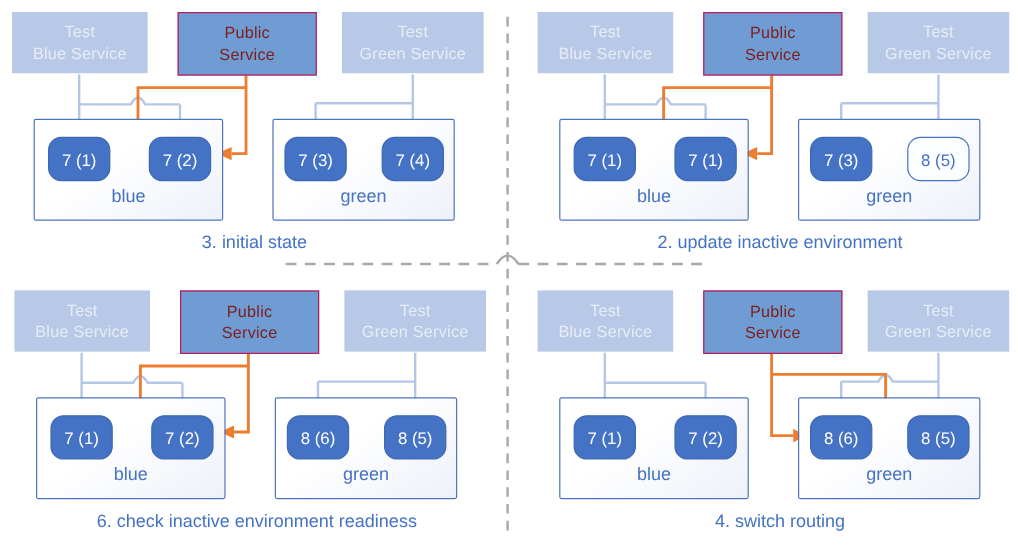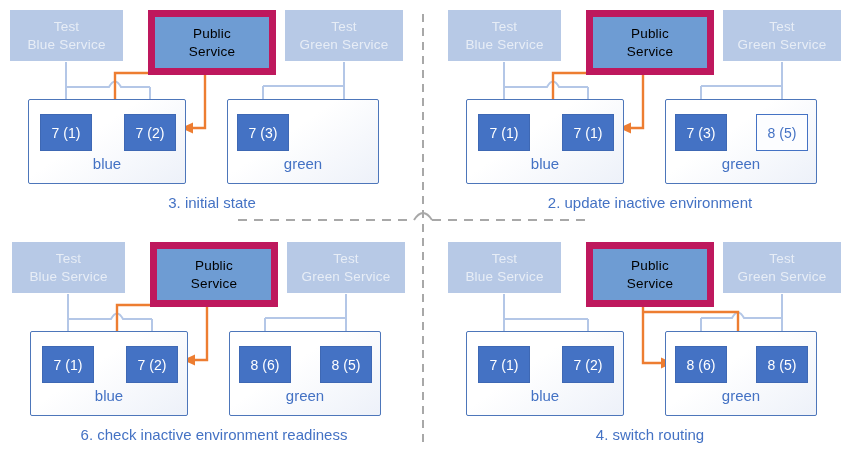--- a/index.html
+++ b/index.html
@@ -11,30 +11,30 @@
   }
   .panel{position:absolute;width:424px;height:228px;}
   .panel-content{position:absolute;width:424px;height:228px;text-decoration:underline;}
   .connectors{position:absolute;left:0;top:0;width:424px;height:228px;}
   .svc{
     position:absolute;height:51px;top:10px;
     display:flex;flex-direction:column;align-items:center;justify-content:center;
     font-size:13.5px;line-height:1.32;letter-spacing:.2px;text-align:center;
   }
   .svc.light{background:var(--service_light_blue,#b7c9e6);color:#e7edf6;}
-  .svc.primary{background:var(--service_medium_blue,#6e9cd3);color:#000000;border:7px solid #be185d;align-items:center;}
+  .svc.primary{background:var(--service_medium_blue,#6e9cd3);color:#7f1d1d;border:1px solid #be185d;align-items:center;}
   .env{
     position:absolute;top:99px;height:85px;box-sizing:border-box;
     border:1.4px solid #4d76ba;border-radius:2px;
     background:linear-gradient(145deg,#ffffff 40%,#edf1f9);
   }
   .env-label{position:absolute;top:155px;text-align:center;color:var(--caption_blue,#4472c4);font-size:15px;}
   .pod{
     position:absolute;top:114px;width:52px;height:37px;box-sizing:border-box;
-    display:flex;align-items:center;justify-content:center;font-size:14px;
+    display:flex;align-items:center;justify-content:center;font-size:14px;border-radius:11px;
   }
   .pod.filled{background:var(--pod_blue,#4472c4);color:#ffffff;border:1px solid #3e68b4;}
   .pod.outlined{background:#fcfdff;color:var(--pod_blue,#4472c4);border:1.4px solid var(--pod_blue,#4472c4);}
   .caption{position:absolute;left:0;top:194px;width:424px;text-align:center;color:var(--caption_blue,#4472c4);font-size:15px;}
   .divider{position:absolute;left:0;top:0;pointer-events:none;}
   .divider path{stroke:var(--divider_gray,#a8a8a8);stroke-width:2;fill:none;}
 </style>
 </head>
 <body>
 
@@ -79,20 +79,23 @@
             <span>7 (1)</span>
           </div>
           <div class="pod filled" style="left:124px">
             <span>7 (2)</span>
           </div>
           <div class="env-label" style="left:28px;width:158px">blue</div>
           <div class="env" style="left:227px;width:152px"></div>
           <div class="pod filled" style="left:237px">
             <span>7 (3)</span>
           </div>
+          <div class="pod filled" style="left:318px">
+            <span>7 (4)</span>
+          </div>
           <div class="env-label" style="left:227px;width:152px">green</div>
           <div class="caption">3. initial state</div>
         </div>
       </div>
       <div class="panel" style="left:424px;top:0px">
         <div class="panel-content" style="left:14px;top:0px">
           <svg class="connectors" viewBox="0 0 424 228">
             <g fill="none" stroke="#b4c7e7" stroke-width="2">
               <path d="M66 62 V106"></path>
               <path d="M66 87 H109 Q115 76 121 87 H150"></path>

